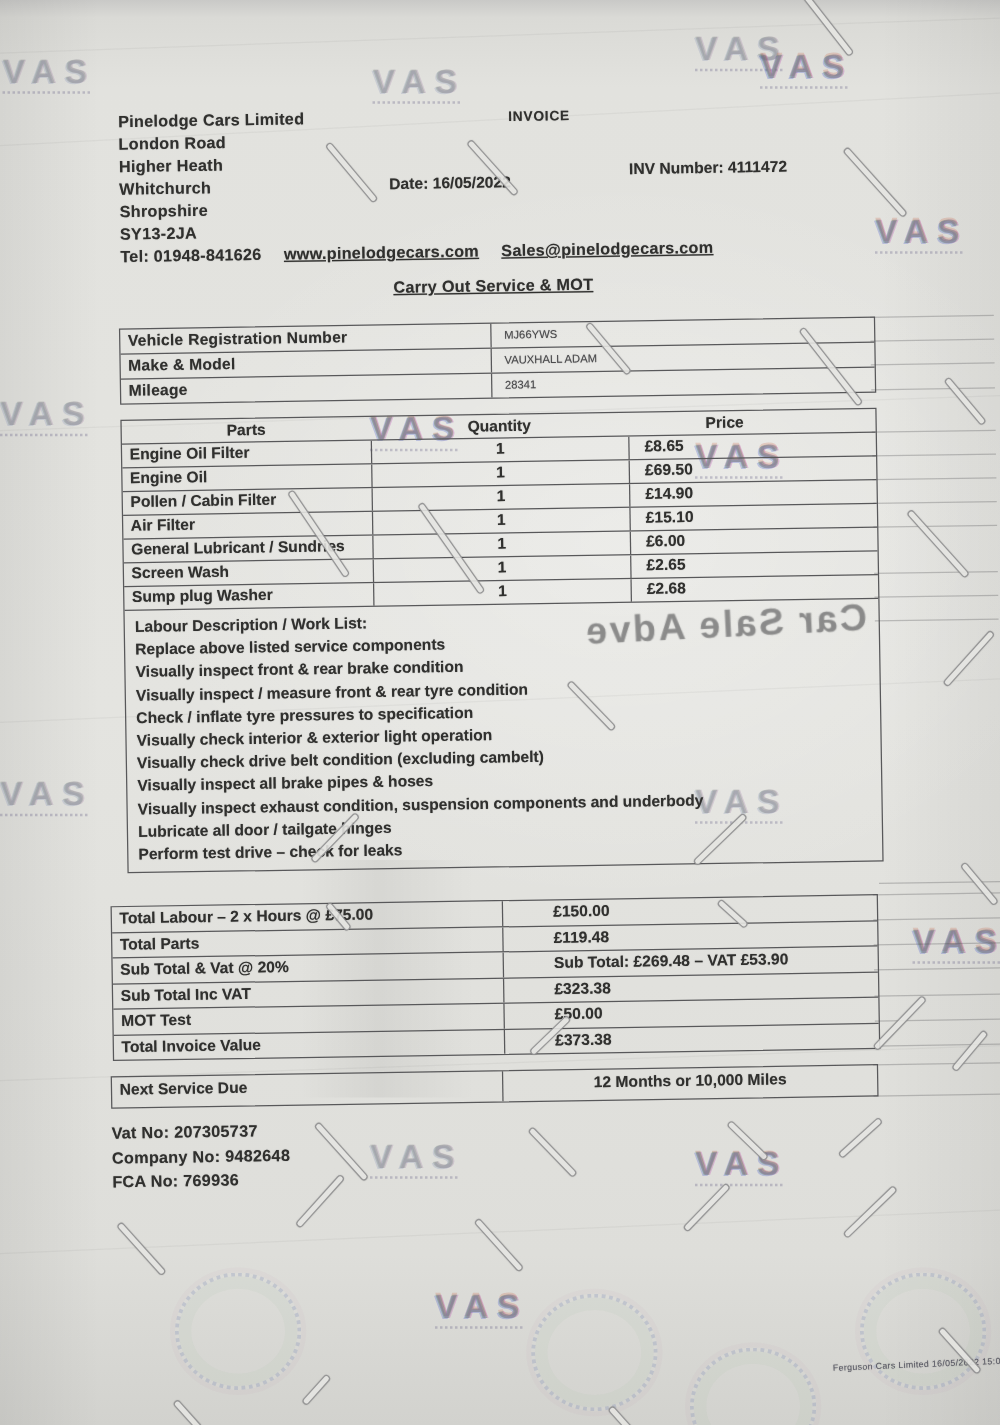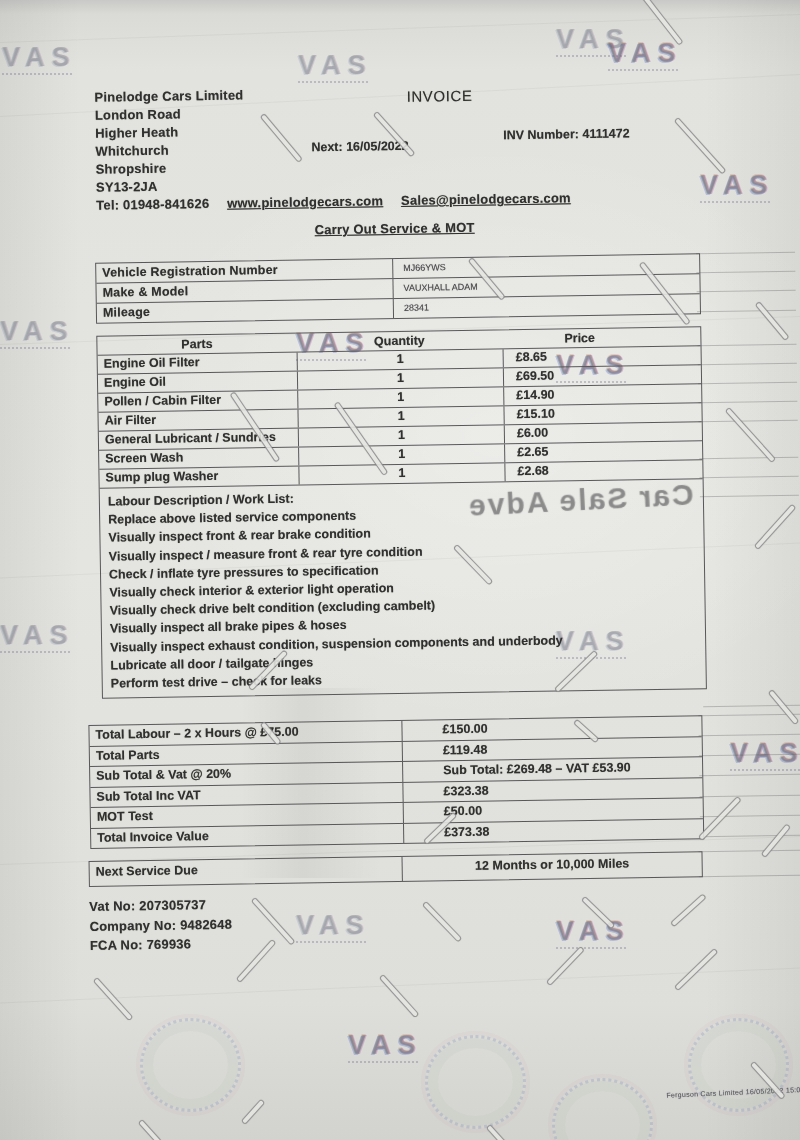--- a/index.html
+++ b/index.html
@@ -19,21 +19,21 @@
     position:absolute;inset:0;z-index:2;color:#30302e;
     transform:rotate(-0.9deg);transform-origin:400px 570px;
     text-shadow:0 0 .8px rgba(70,70,70,.55);
   }
   #artifacts-over{position:absolute;inset:0;z-index:5;pointer-events:none;}
 
   
   .addr{position:absolute;left:102px;top:84px;font-size:13px;font-weight:bold;line-height:18px;letter-spacing:.2px;white-space:nowrap;}
   .tel-line{margin-top:0;}
   .tel-line .lnk{text-decoration:underline;margin-left:14px;}
-  .inv-title{position:absolute;left:414px;top:88px;font-size:15px;font-weight:normal;letter-spacing:.6px;}
+  .inv-title{position:absolute;left:414px;top:88px;font-size:11px;font-weight:bold;letter-spacing:.6px;}
   .date-line{position:absolute;left:318px;top:139px;font-size:12.5px;font-weight:bold;}
   .invno-line{position:absolute;left:510px;top:130px;font-size:12.5px;font-weight:bold;}
   .svc-head{position:absolute;left:250px;top:221px;width:300px;text-align:center;font-size:13px;font-weight:bold;text-decoration:underline;letter-spacing:.2px;}
 
   
   .vtable{position:absolute;left:100px;top:258px;width:603px;border:1px solid #58585a;background:rgba(255,255,255,.06);}
   .vt-row{display:grid;grid-template-columns:296px 1fr;min-height:19px;border-top:1px solid #58585a;}
   .vt-row:first-child{border-top:none;}
   .vt-label{font-weight:bold;font-size:12.5px;padding:2px 0 0 6px;letter-spacing:.2px;}
   .vt-value{font-size:9px;color:#4c4c4e;padding:4px 0 0 10px;border-left:1px solid #58585a;}
@@ -128,21 +128,21 @@
       <span>Tel:</span>
       <span>01948-841626</span>
       <span class="lnk">www.pinelodgecars.com</span>
       <span class="lnk">Sales@pinelodgecars.com</span>
     </div>
   </div>
 
   <div class="inv-title">INVOICE</div>
 
   <div class="date-line">
-    <span>Next:</span>
+    <span>Date:</span>
     <span>16/05/2022</span>
   </div>
 
   <div class="invno-line">
     <span>INV Number:</span>
     <span>4111472</span>
   </div>
 
   <div class="svc-head">Carry Out Service &amp; MOT</div>
 

